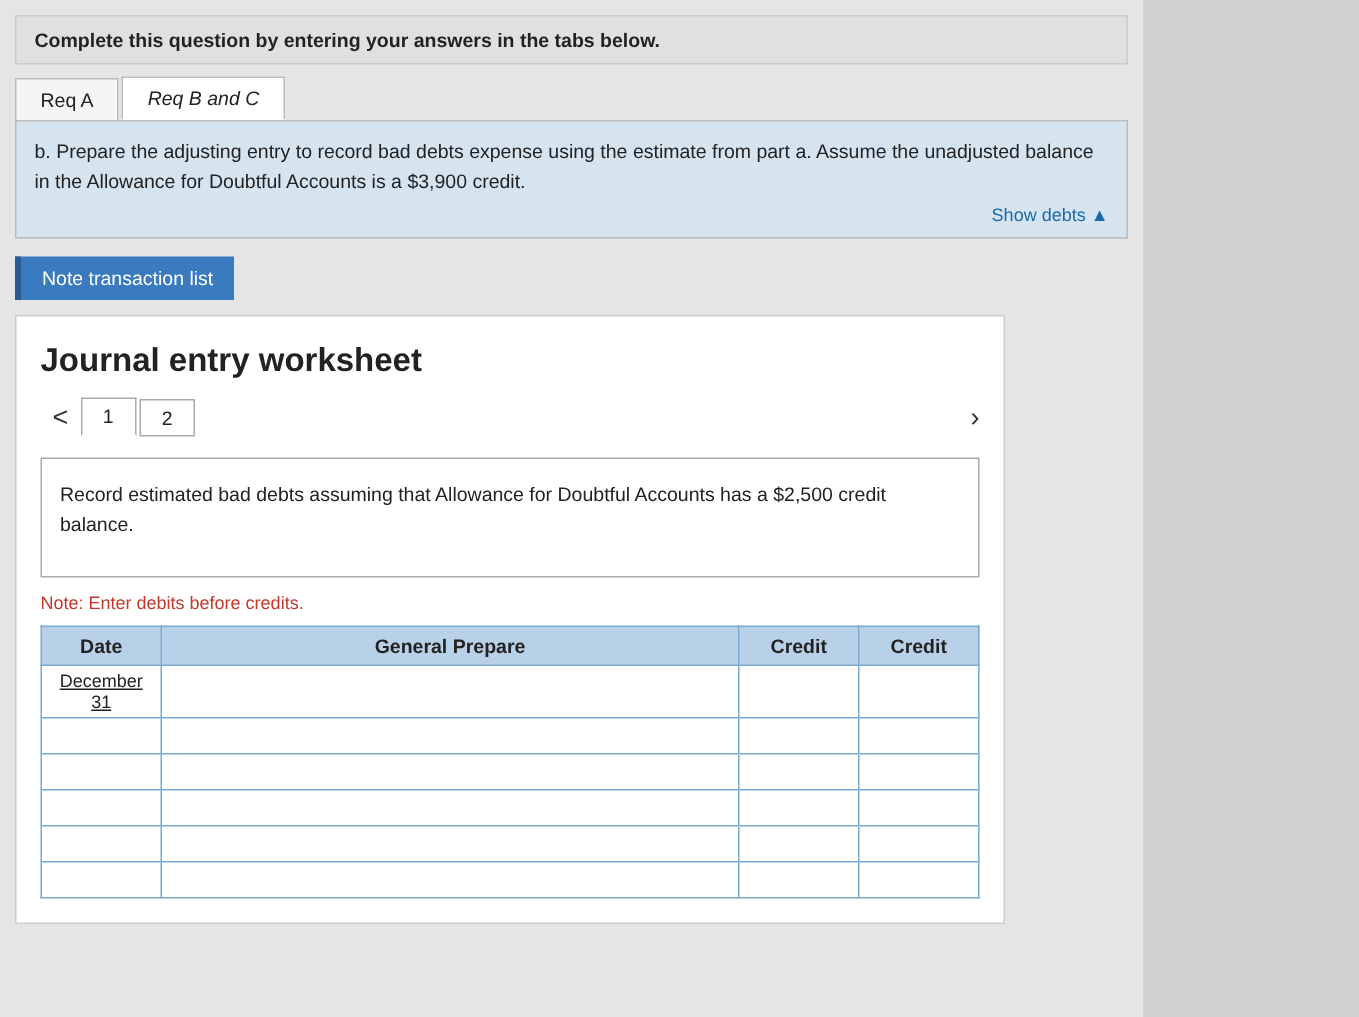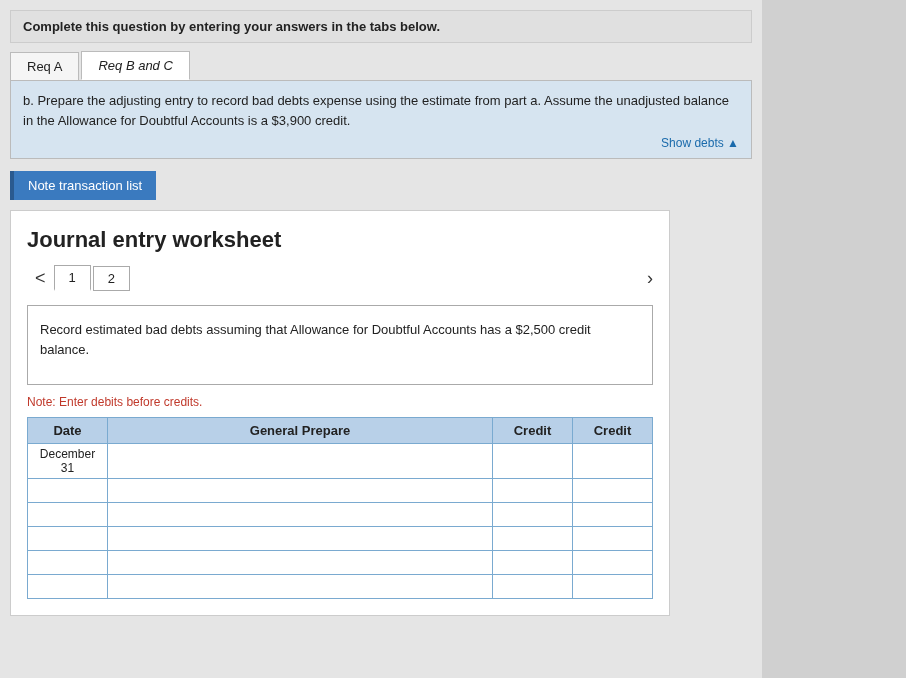--- a/index.html
+++ b/index.html
@@ -164,20 +164,21 @@
 
     .journal-table th.date-col { width: 80px; }
     .journal-table th.journal-col { text-align: center; }
     .journal-table th.debit-col { width: 80px; }
     .journal-table th.credit-col { width: 80px; }
 
     .journal-table td {
       border: 1px solid #7aaad0;
       padding: 0;
       height: 24px;
+      text-decoration: underline;
     }
 
     .journal-table td.date-cell {
       padding: 3px 6px;
       vertical-align: top;
     }
 
     .journal-table td input {
       width: 100%;
       height: 100%;

